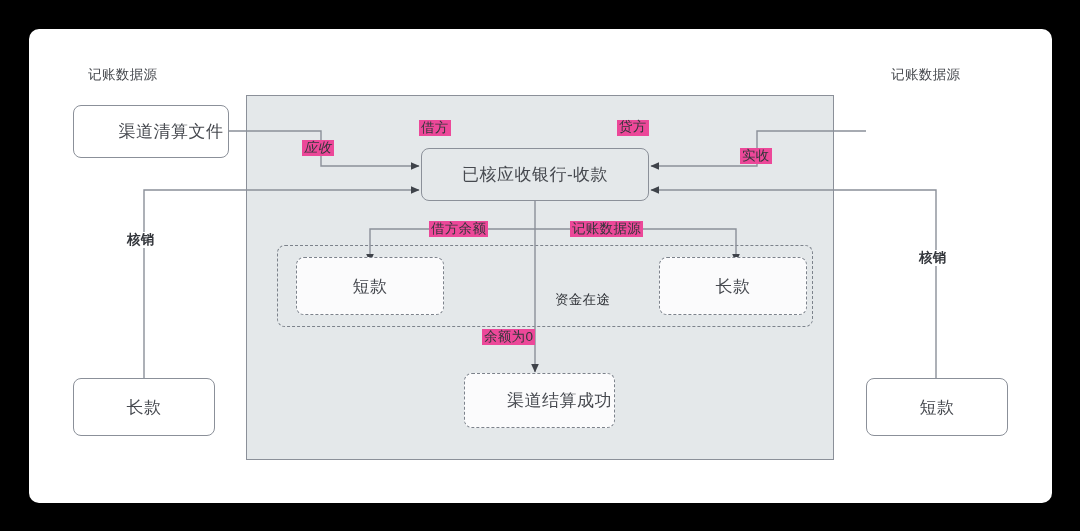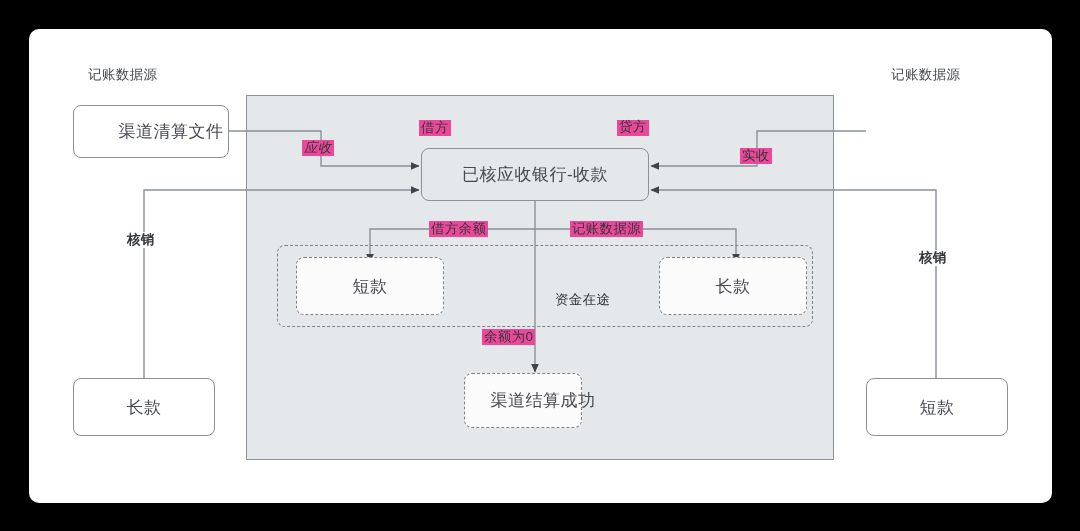--- a/index.html
+++ b/index.html
@@ -136,21 +136,21 @@
 
   <div class="node solid" style="left:73px; top:105px; width:156px; height:53px;padding-left:40px;">渠道清算文件</div>
 
 
   <div class="node solid-gray" style="left:421px; top:148px; width:228px; height:53px; font-size:17px;">已核应收银行-收款</div>
 
   <div class="node dashed" style="left:296px; top:257px; width:148px; height:58px;">短款</div>
 
   <div class="node dashed" style="left:659px; top:257px; width:148px; height:58px;">长款</div>
 
-  <div class="node dashed" style="left:464px; top:373px; width:118px; height:55px;padding-left:40px;">渠道结算成功</div>
+  <div class="node dashed" style="left:464px; top:373px; width:151px; height:55px;padding-left:40px;">渠道结算成功</div>
 
   <div class="node solid" style="left:73px; top:378px; width:142px; height:58px;">长款</div>
 
   <div class="node solid" style="left:866px; top:378px; width:142px; height:58px;">短款</div>
 
   <div class="edge-label on-gray" style="left:419px; top:120px;">借方</div>
 
   <div class="edge-label on-gray" style="left:617px; top:120px;font-family:Liberation Mono, monospace;">贷方</div>
 
   <div class="edge-label on-gray" style="left:302px; top:140px;font-style:italic;">应收</div>

